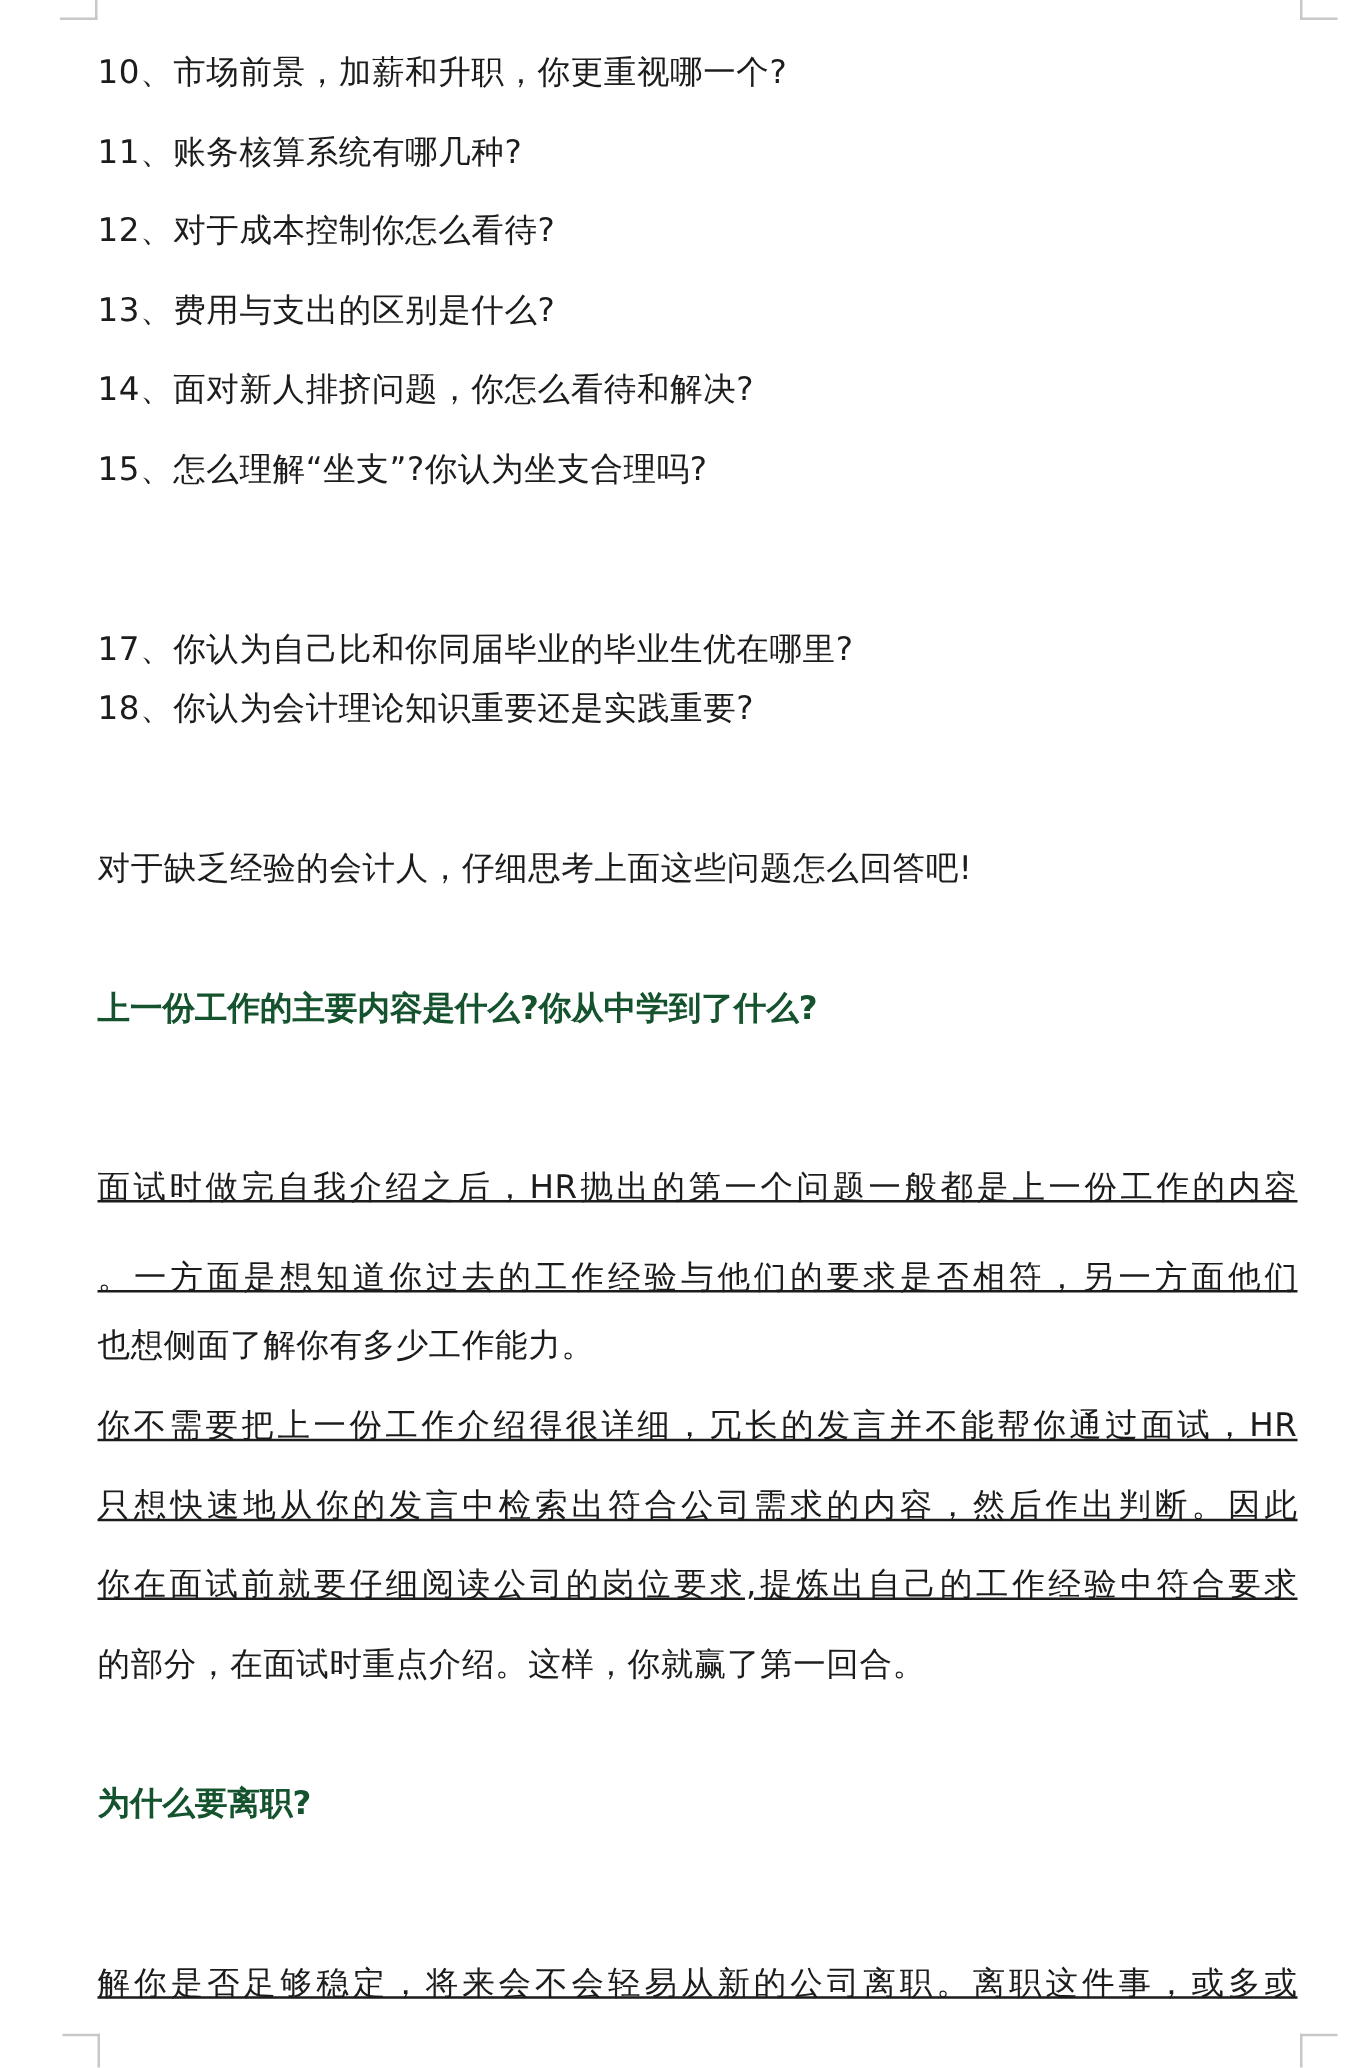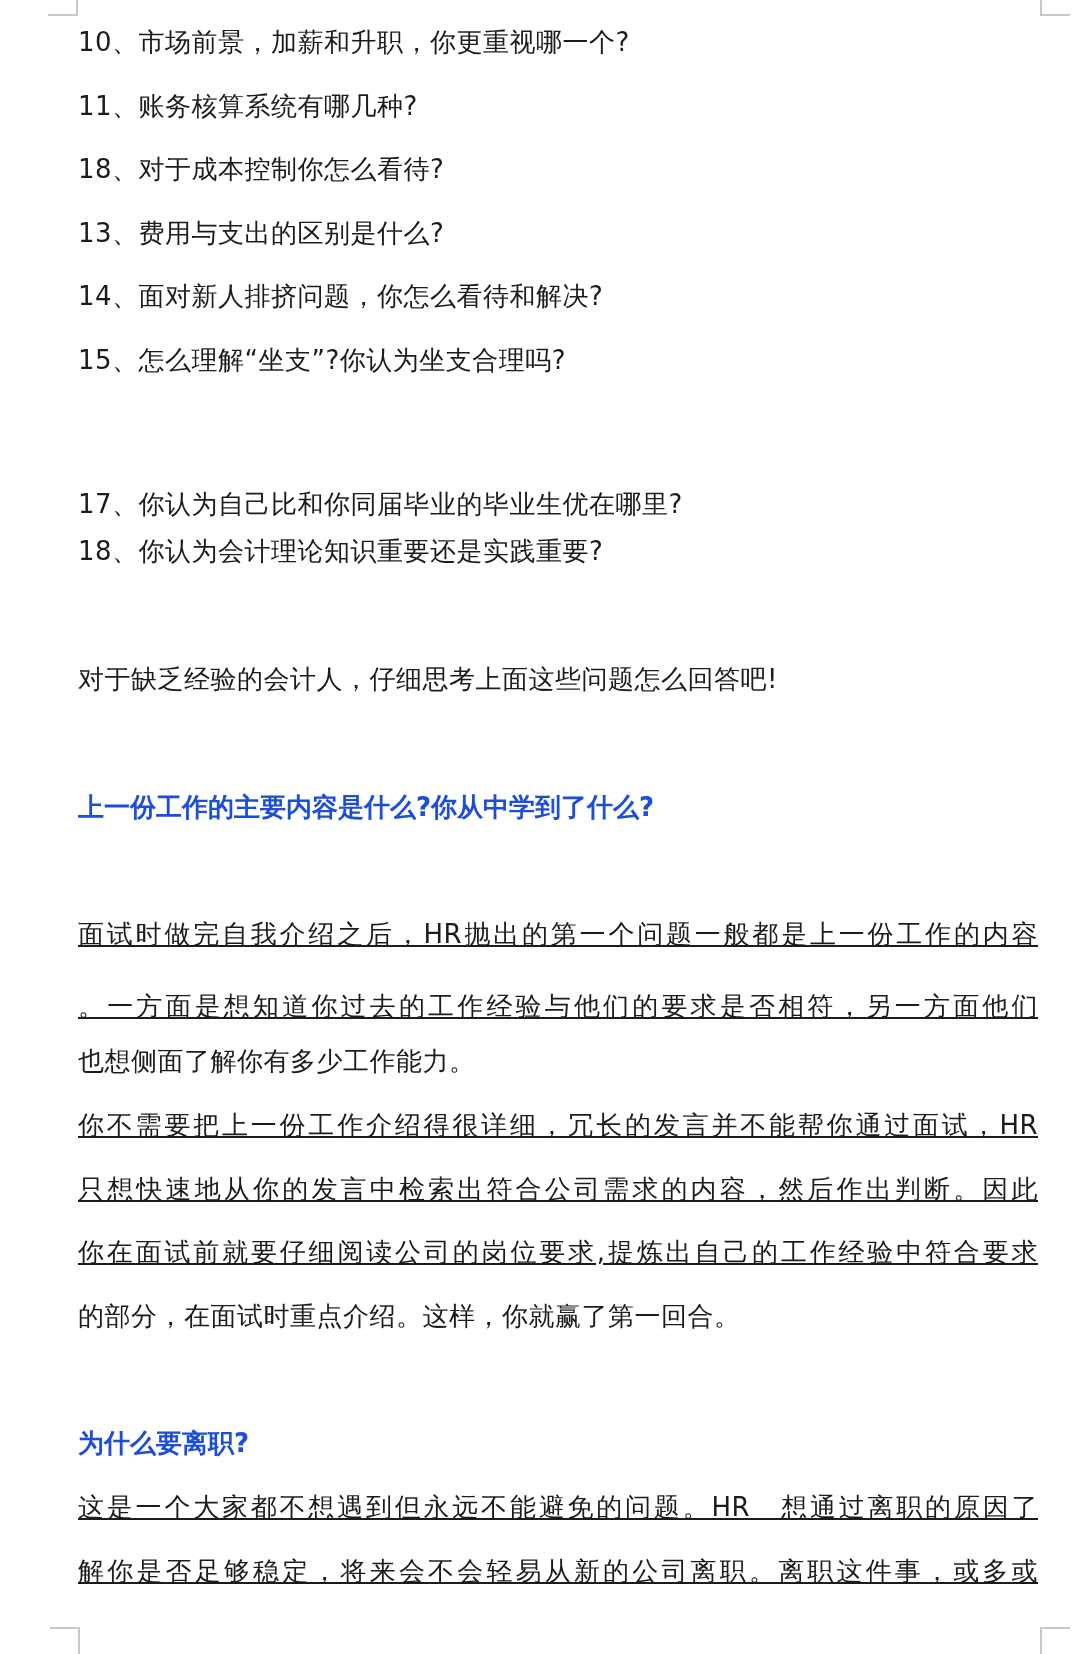--- a/index.html
+++ b/index.html
@@ -34,64 +34,64 @@
     .corner.br { left: 1040px; top: 1627px; height: 27px; border-left-width: 2px; border-top-width: 2px; }
 
     .line {
       position: absolute;
       left: 78px;
       white-space: nowrap;
       font-size: 26px;
       line-height: 36px;
       letter-spacing: 0.5px;
       color: #1c1c1c;
+      margin-top: 16px;
     }
     .line.wide {
       width: 960px;
       text-align: justify;
       text-align-last: justify;
       text-decoration: underline;
     }
     .heading {
       position: absolute;
       left: 78px;
       white-space: nowrap;
       font-size: 26px;
       line-height: 36px;
       font-weight: bold;
-      color: #1d4ed8;
+      color: #14532d;
     }
   </style>
 </head>
 <body>
 
 <div class="page">
 
   <div class="corner tl"></div>
   <div class="corner tr"></div>
   <div class="corner bl"></div>
   <div class="corner br"></div>
 
   <div class="line" style="top:24px">10、市场前景，加薪和升职，你更重视哪一个?</div>
   <div class="line" style="top:88px">11、账务核算系统有哪几种?</div>
-  <div class="line" style="top:151px">18、对于成本控制你怎么看待?</div>
+  <div class="line" style="top:151px">12、对于成本控制你怎么看待?</div>
   <div class="line" style="top:215px">13、费用与支出的区别是什么?</div>
   <div class="line" style="top:278px">14、面对新人排挤问题，你怎么看待和解决?</div>
   <div class="line" style="top:342px">15、怎么理解“坐支”?你认为坐支合理吗?</div>
   <div class="line" style="top:486px">17、你认为自己比和你同届毕业的毕业生优在哪里?</div>
   <div class="line" style="top:533px">18、你认为会计理论知识重要还是实践重要?</div>
 
   <div class="line" style="top:661px">对于缺乏经验的会计人，仔细思考上面这些问题怎么回答吧!</div>
 
   <div class="heading" style="top:789px">上一份工作的主要内容是什么?你从中学到了什么?</div>
   <div class="line wide" style="top:916px">面试时做完自我介绍之后，HR抛出的第一个问题一般都是上一份工作的内容</div>
   <div class="line wide" style="top:988px">。一方面是想知道你过去的工作经验与他们的要求是否相符，另一方面他们</div>
   <div class="line" style="top:1043px">也想侧面了解你有多少工作能力。</div>
   <div class="line wide" style="top:1107px">你不需要把上一份工作介绍得很详细，冗长的发言并不能帮你通过面试，HR</div>
   <div class="line wide" style="top:1171px">只想快速地从你的发言中检索出符合公司需求的内容，然后作出判断。因此</div>
   <div class="line wide" style="top:1234px">你在面试前就要仔细阅读公司的岗位要求,提炼出自己的工作经验中符合要求</div>
   <div class="line" style="top:1298px">的部分，在面试时重点介绍。这样，你就赢了第一回合。</div>
 
   <div class="heading" style="top:1425px">为什么要离职?</div>
-  <div class="line wide" style="top:1489px">这是一个大家都不想遇到但永远不能避免的问题。HR　想通过离职的原因了</div>
   <div class="line wide" style="top:1553px">解你是否足够稳定，将来会不会轻易从新的公司离职。离职这件事，或多或</div>
 
 </div>
 
 </body></html>

